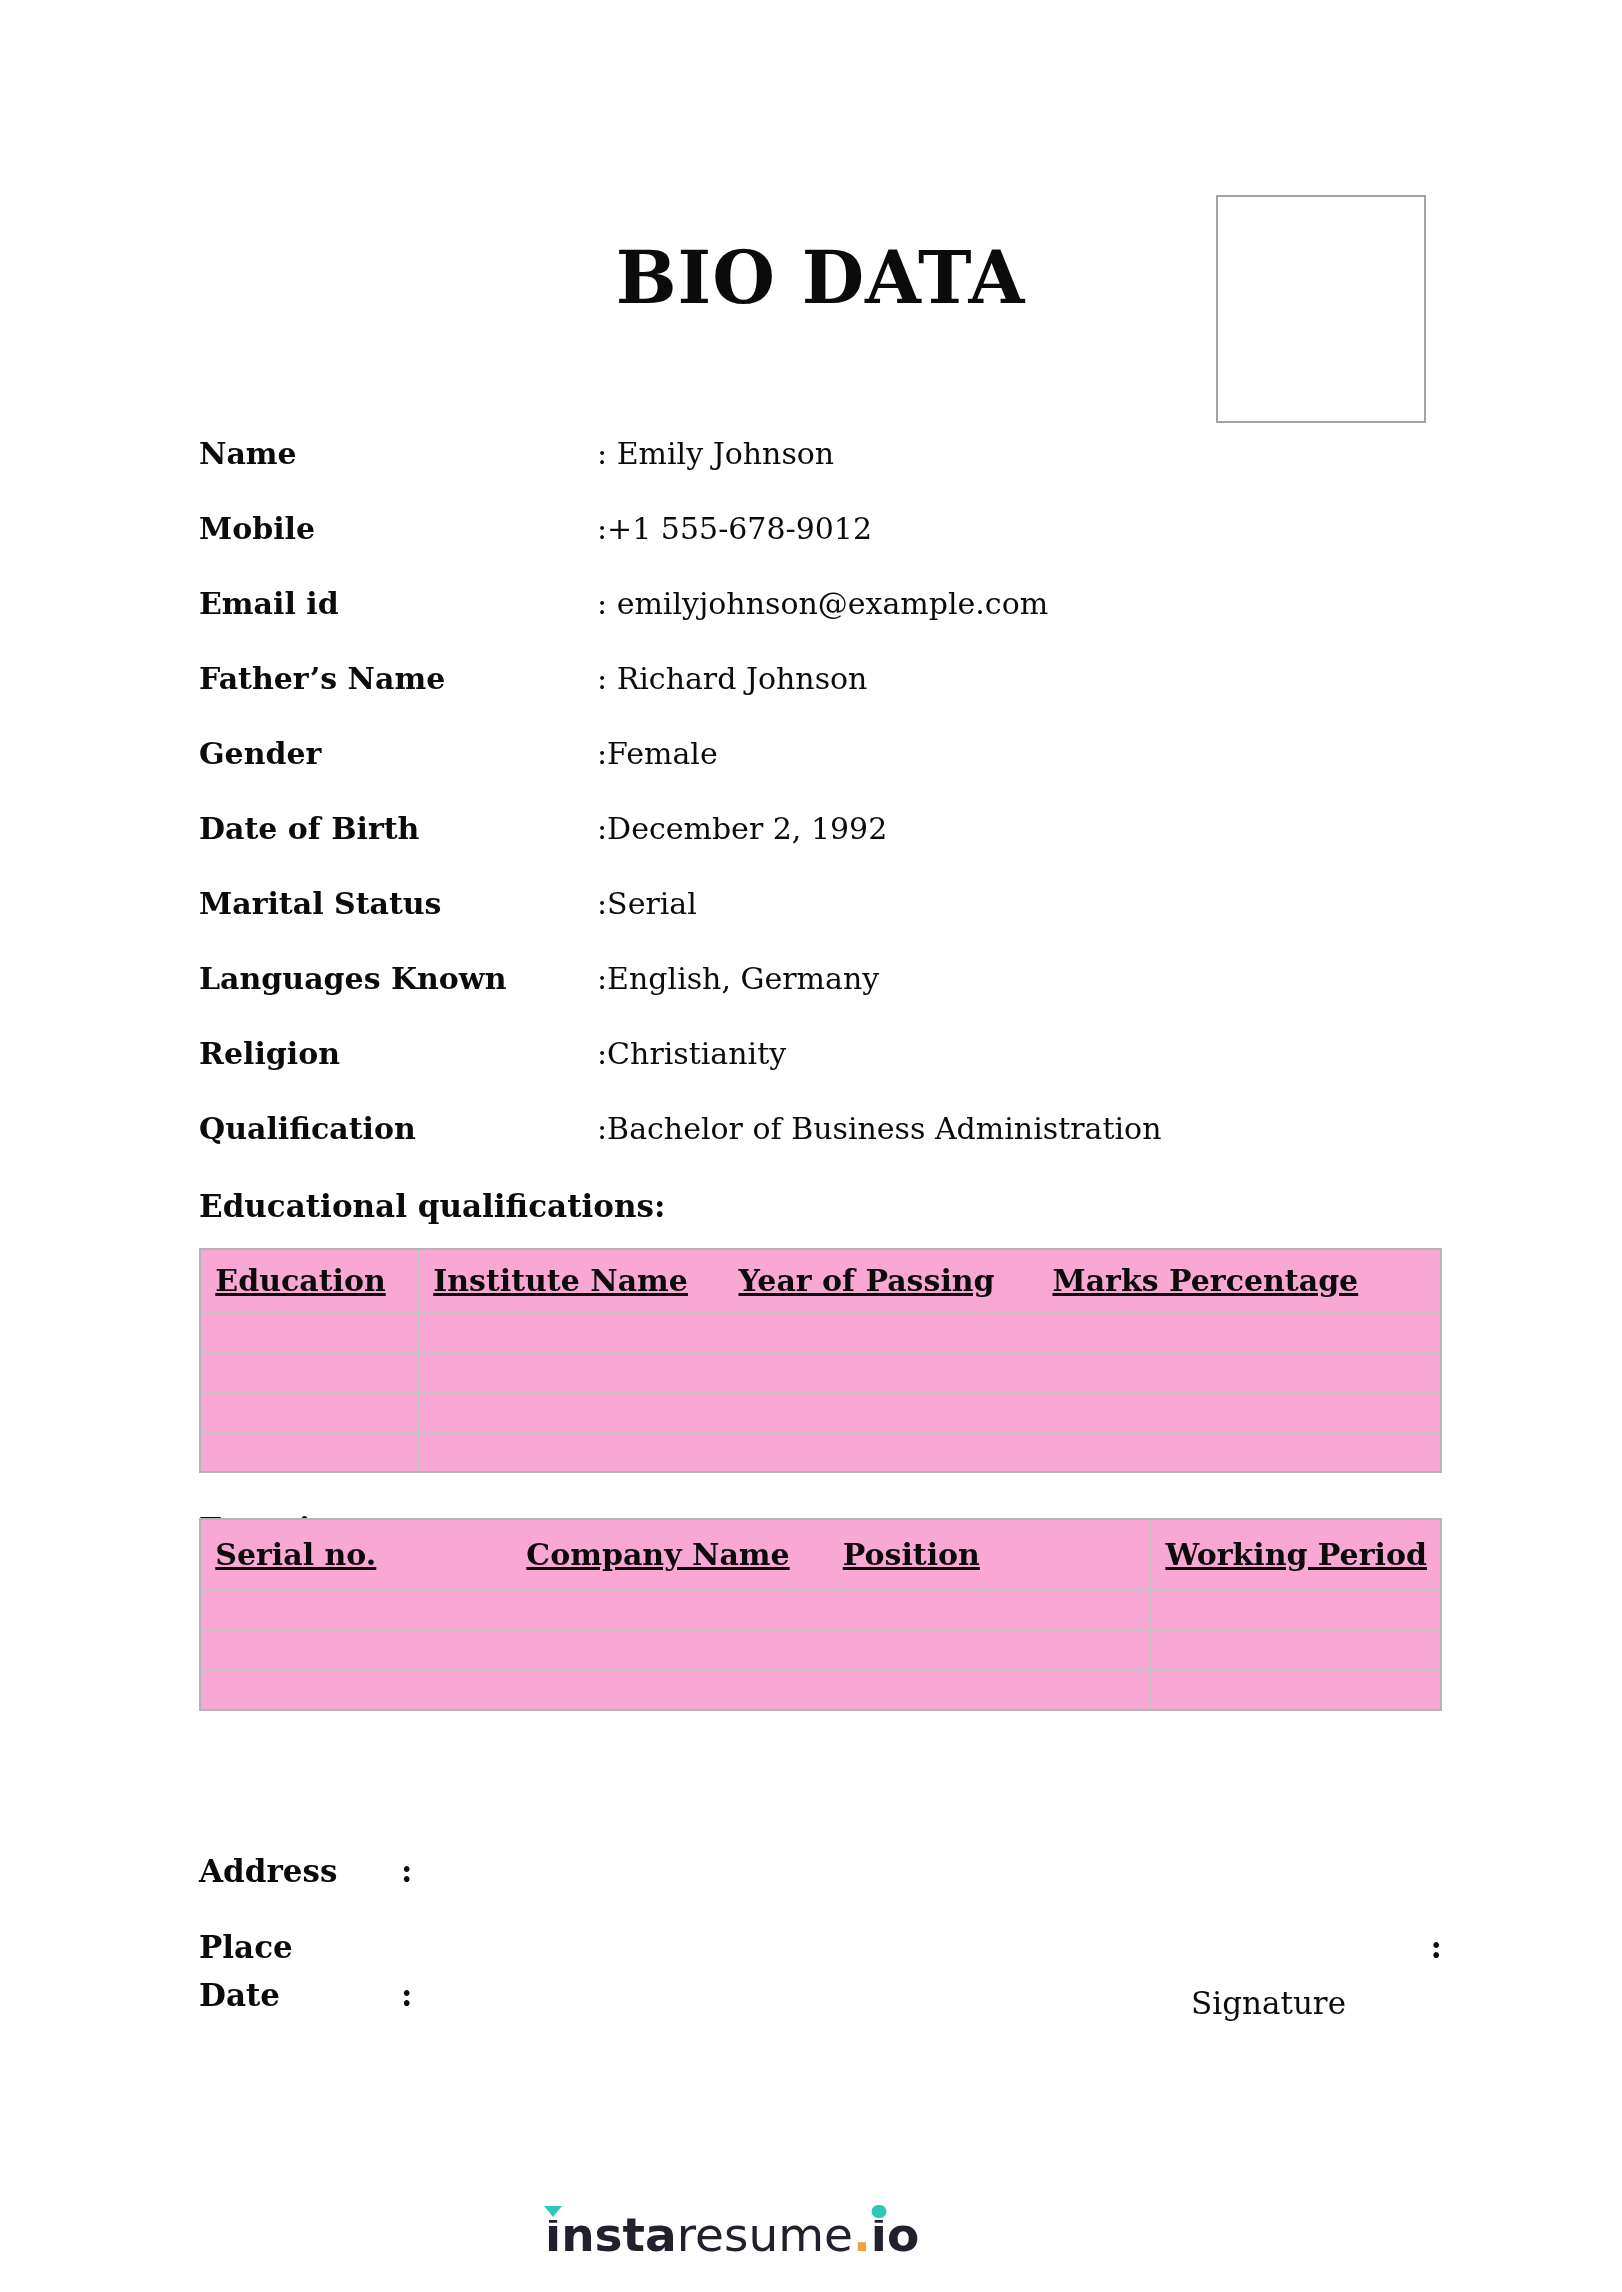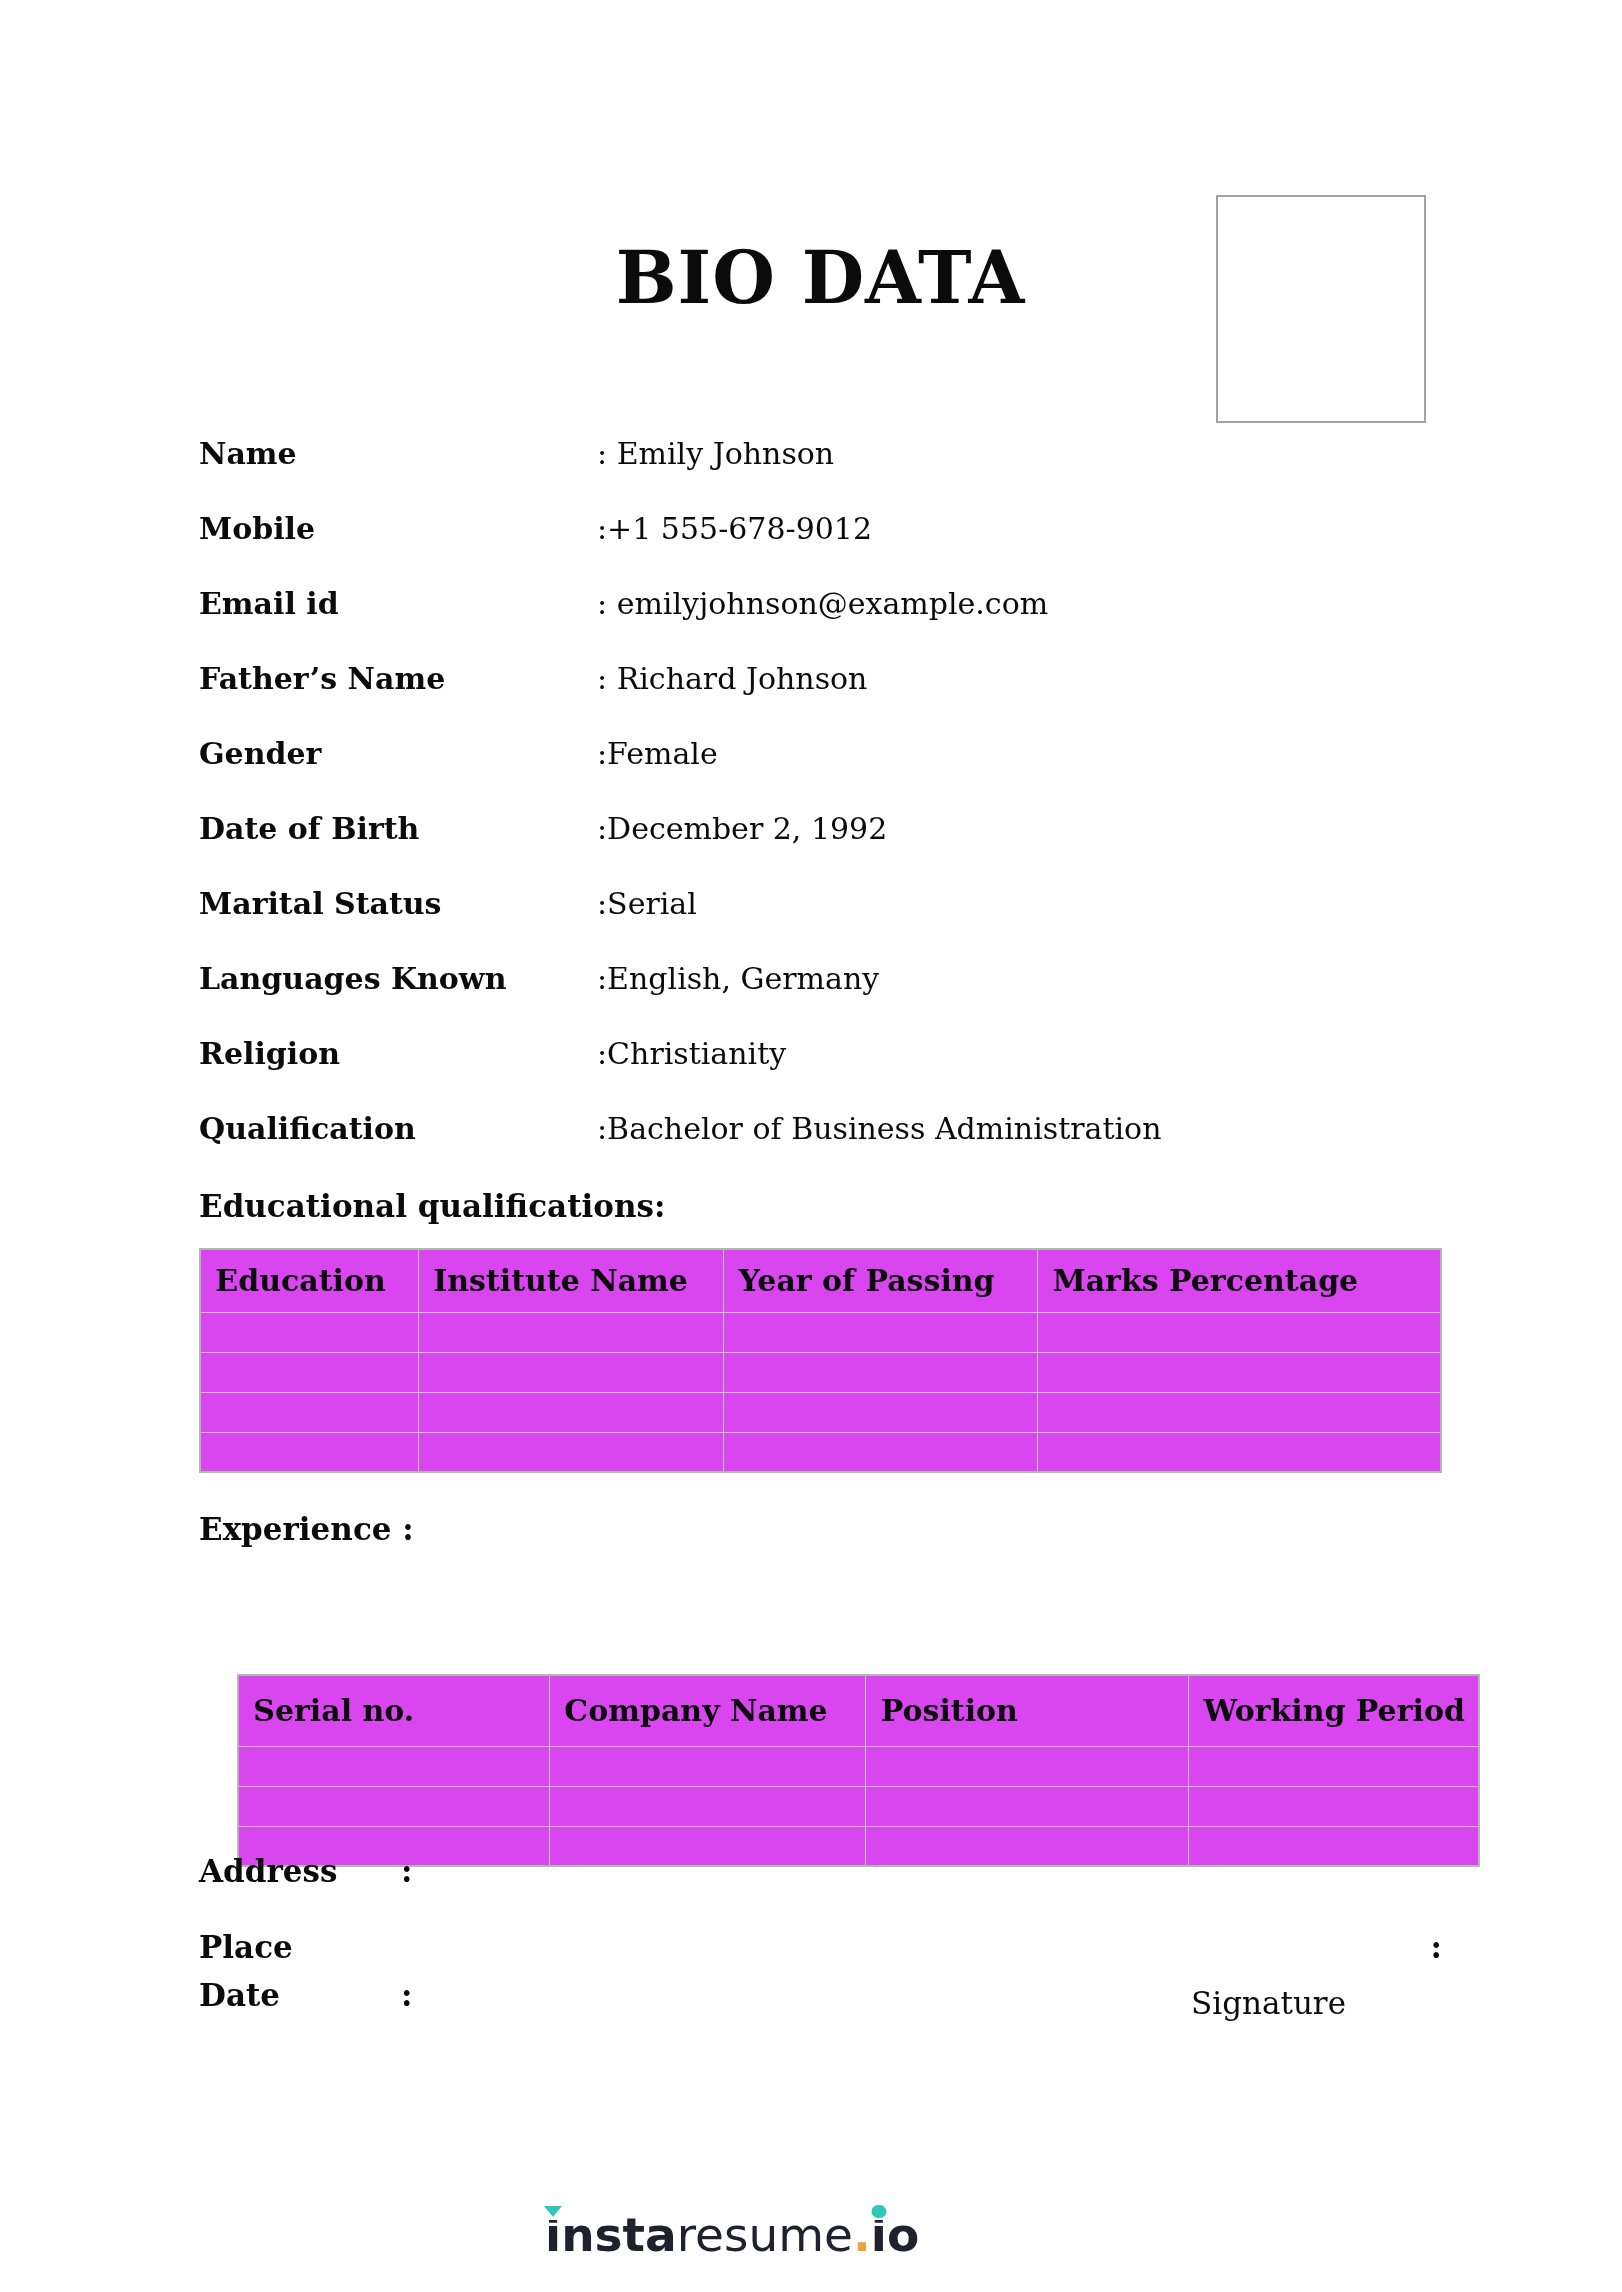--- a/index.html
+++ b/index.html
@@ -82,34 +82,35 @@
   table.grid {
     position: absolute;
     left: 199px;
     width: 1243px;
     border-collapse: collapse;
     border: 2.7px solid #b5b5b5;
     table-layout: fixed;
   }
   table.grid th, table.grid td {
     border: 1.8px solid #c3c3c3;
-    background: #d946ef;
+    background: #f9a8d4;
+    text-decoration: underline;
   }
   table.grid th {
     font-size: 30px;
     font-weight: bold;
     text-align: left;
     vertical-align: middle;
     padding: 9px 9px 9px 14.3px;
     white-space: nowrap;
   }
   table.edu-table { top: 1248px; }
   table.edu-table th { height: 63px; }
   table.edu-table td { height: 40px; }
-  table.exp-table { top: 1674px; margin-left: 38px; }
+  table.exp-table { top: 1518px; }
   table.exp-table th { height: 71px; }
   table.exp-table td { height: 40px; }
 
   
   .address-block {
     position: absolute;
     left: 199px;
     top: 1855px;
     width: 1243px;
     font-size: 31px;

